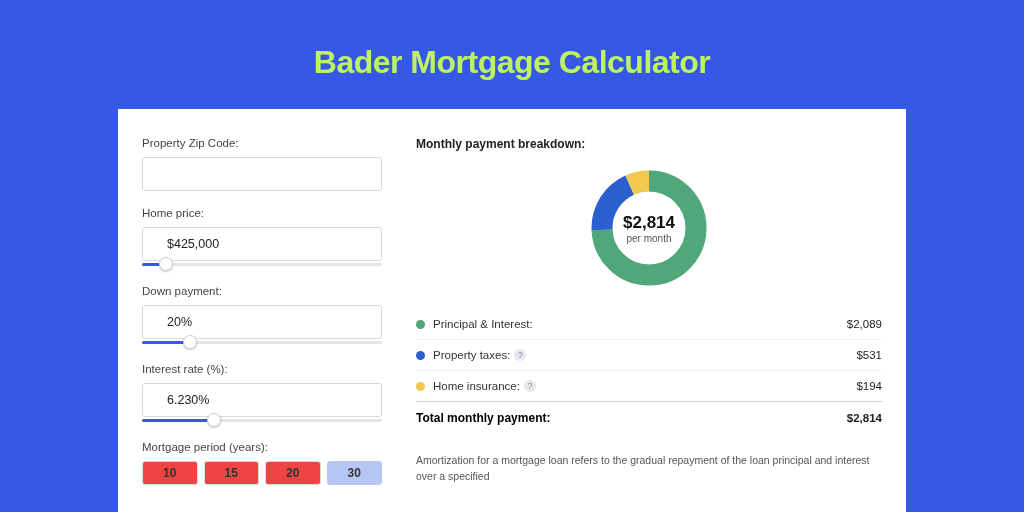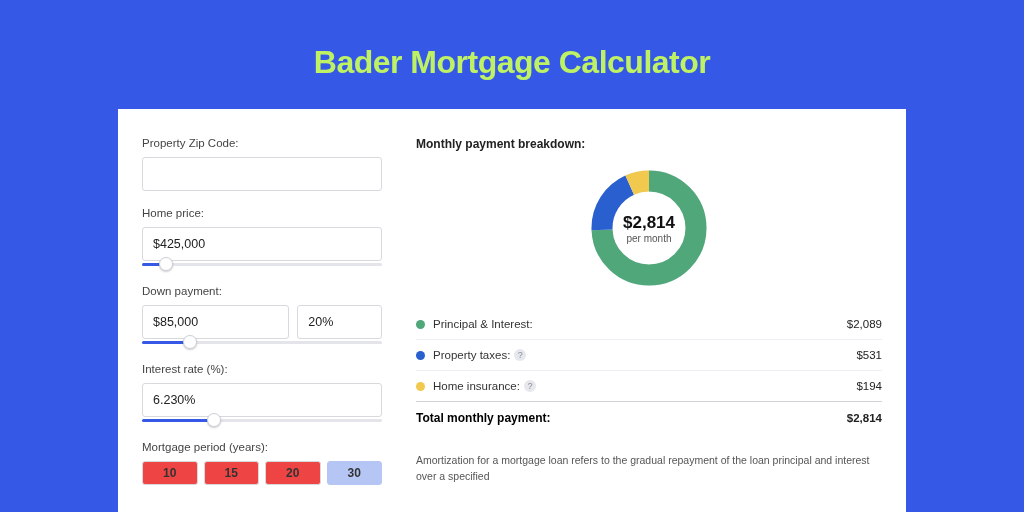--- a/index.html
+++ b/index.html
@@ -2,21 +2,21 @@
 <html><head>
 <meta charset="utf-8">
 <style>
   * { box-sizing: border-box; margin: 0; padding: 0; font-family: -apple-system, BlinkMacSystemFont, "Segoe UI", Arial, sans-serif; }
   body { width: 1024px; height: 512px; background: #3658e6; overflow: hidden; }
   .page-title { color: #bef264; text-align: center; font-size: 32px; font-weight: 700; margin-top: 44px; margin-bottom: 28px; letter-spacing: -0.5px; }
   .card { background: #fff; width: 788px; margin: 0 auto; min-height: 600px; display: flex; padding: 28px 24px; box-shadow: 0 6px 0 #1e3bbd; }
   .left { width: 258px; padding-right: 18px; }
   .right { flex: 1; padding-left: 16px; }
   .field-label { font-size: 11.5px; color: #444; margin-bottom: 8px; }
-  .text-input { width: 100%; border: 1px solid #d7d9dd; border-radius: 3px; height: 34px; padding: 0 10px; font-size: 12.5px; color: #222; background:#fff; }
+  .text-input { width: 100%; border: 1px solid #d7d9dd; border-radius: 3px; height: 34px; padding: 0 24px; font-size: 12.5px; color: #222; background:#fff; }
   .field { margin-bottom: 16px; }
   .slider-wrap { position: relative; height: 8px; margin-top: 0; }
   .slider-track { position: absolute; left:0; right:0; top:2px; height:3px; background:#e3e5ea; border-radius:2px; }
   .slider-fill { position:absolute; left:0; top:2px; height:3px; background:#3658e6; border-radius:2px; }
   .slider-thumb { position:absolute; top:-4px; width:14px; height:14px; background:#fff; border:1px solid #ccd0d8; border-radius:50%; box-shadow:0 1px 2px rgba(0,0,0,.2); transform:translateX(-50%); }
   .dp-row { display:flex; gap:8px; }
   .dp-row .text-input:first-child { flex: 2; }
   .dp-row .text-input:last-child { flex: 1; }
   .period-row { display:flex; gap:6px; }
   .period-btn { flex:1; border:1px solid #d7d9dd; border-radius:3px; text-align:center; font-size:12px; font-weight:700; color:#333; height:24px; line-height:22px; background:#ef4444; cursor:pointer; }
@@ -59,21 +59,20 @@
       <div class="slider-wrap">
         <div class="slider-track"></div>
         <div class="slider-fill" id="hp-fill" style="width: 10%;"></div>
         <div class="slider-thumb" id="hp-thumb" style="left: 10%;"></div>
       </div>
     </div>
 
     <div class="field">
       <div class="field-label">Down payment:</div>
       <div class="dp-row">
-        <input class="text-input" value="$85,000" style="">
         <input class="text-input" value="20%" style="">
       </div>
       <div class="slider-wrap">
         <div class="slider-track"></div>
         <div class="slider-fill" id="dp-fill" style="width: 20%;"></div>
         <div class="slider-thumb" id="dp-thumb" style="left: 20%;"></div>
       </div>
     </div>
 
     <div class="field">

